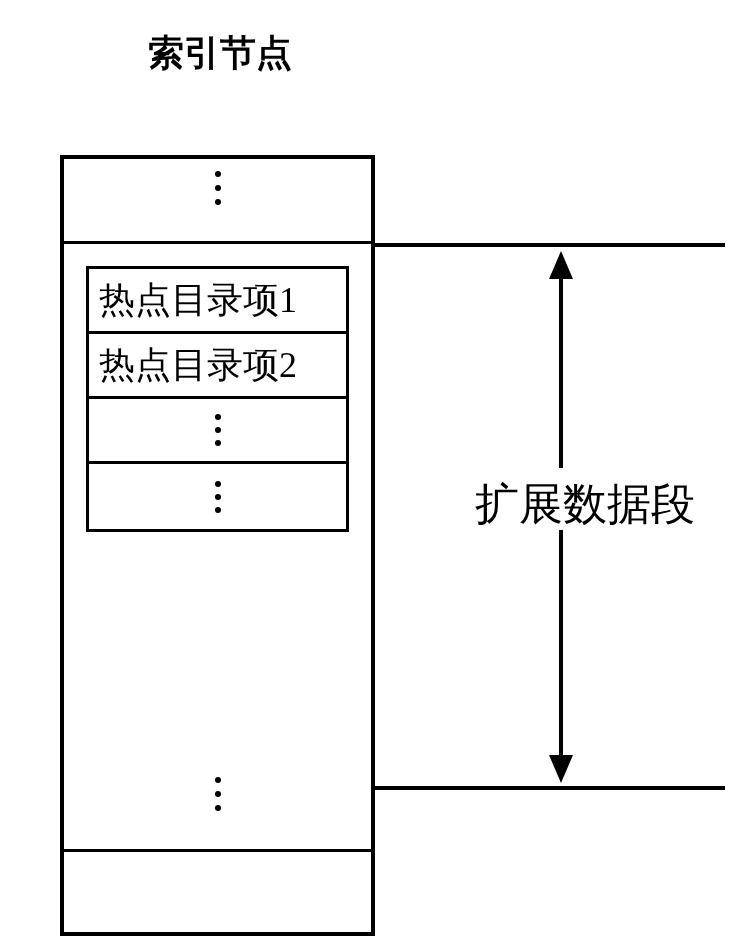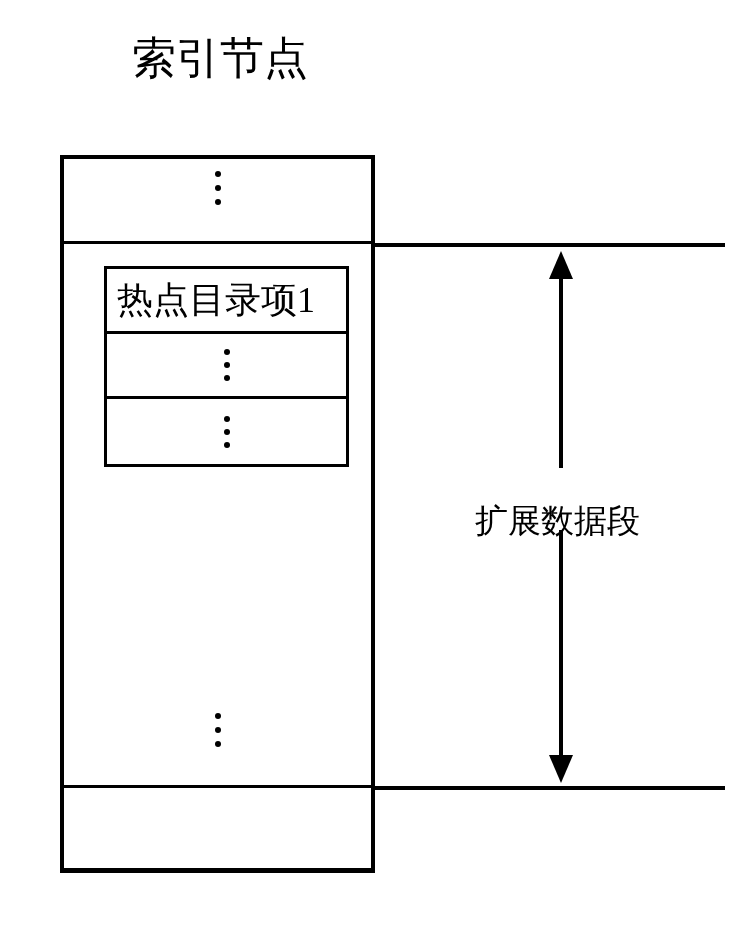--- a/index.html
+++ b/index.html
@@ -11,22 +11,23 @@
     background: #fff;
     font-family: "SimSun", "宋体", serif;
     position: relative;
   }
   .title {
     position: absolute;
     top: 30px;
     left: 95px;
     width: 250px;
     text-align: center;
-    font-size: 44px;
+    font-size: 36px;
     line-height: 1.3;
+    font-weight: bold;
   }
   .outer-box {
     position: absolute;
     top: 155px;
     left: 60px;
     width: 315px;
     border: 4px solid #000;
     border-bottom-width: 5px;
   }
   .top-section {
@@ -37,24 +38,24 @@
   .top-section .vdots {
     position: absolute;
     top: 12px;
     left: 50%;
     transform: translateX(-50%);
     display: flex;
     flex-direction: column;
     gap: 8px;
   }
   .mid-section {
-    height: 544px;
+    height: 608px;
     border-bottom: 3px solid #000;
     position: relative;
-    padding: 22px 22px 0 40px;
+    padding: 22px 22px 0 22px;
   }
   .inner-table {
     border: 3px solid #000;
     width: 100%;
   }
   .inner-row {
     height: 65px;
     border-bottom: 3px solid #000;
     display: flex;
     align-items: center;
@@ -100,22 +101,21 @@
     height: 0;
     border-left: 12px solid transparent;
     border-right: 12px solid transparent;
   }
   .arrowhead.up { border-bottom: 28px solid #000; }
   .arrowhead.down { border-top: 28px solid #000; }
   .label-right {
     position: absolute;
     top: 475px;
     left: 475px;
-    font-size: 33px;
-    margin-top: 24px;
+    font-size: 44px;
   }
 </style>
 </head>
 <body>
 
 <div class="title">
   <span>索引节点</span><br>
 </div>
 
 <div class="outer-box">
@@ -123,20 +123,23 @@
     <div class="vdots">
       <div class="dot"></div>
         <div class="dot"></div>
         <div class="dot"></div>
     </div>
   </div>
   <div class="mid-section">
     <div class="inner-table">
       <div class="inner-row">
         <span>热点目录项1</span>
+      </div>
+      <div class="inner-row">
+        <span>热点目录项2</span>
       </div>
       <div class="inner-row dots">
         <div class="dot"></div>
           <div class="dot"></div>
           <div class="dot"></div>
       </div>
       <div class="inner-row dots">
         <div class="dot"></div>
           <div class="dot"></div>
           <div class="dot"></div>

